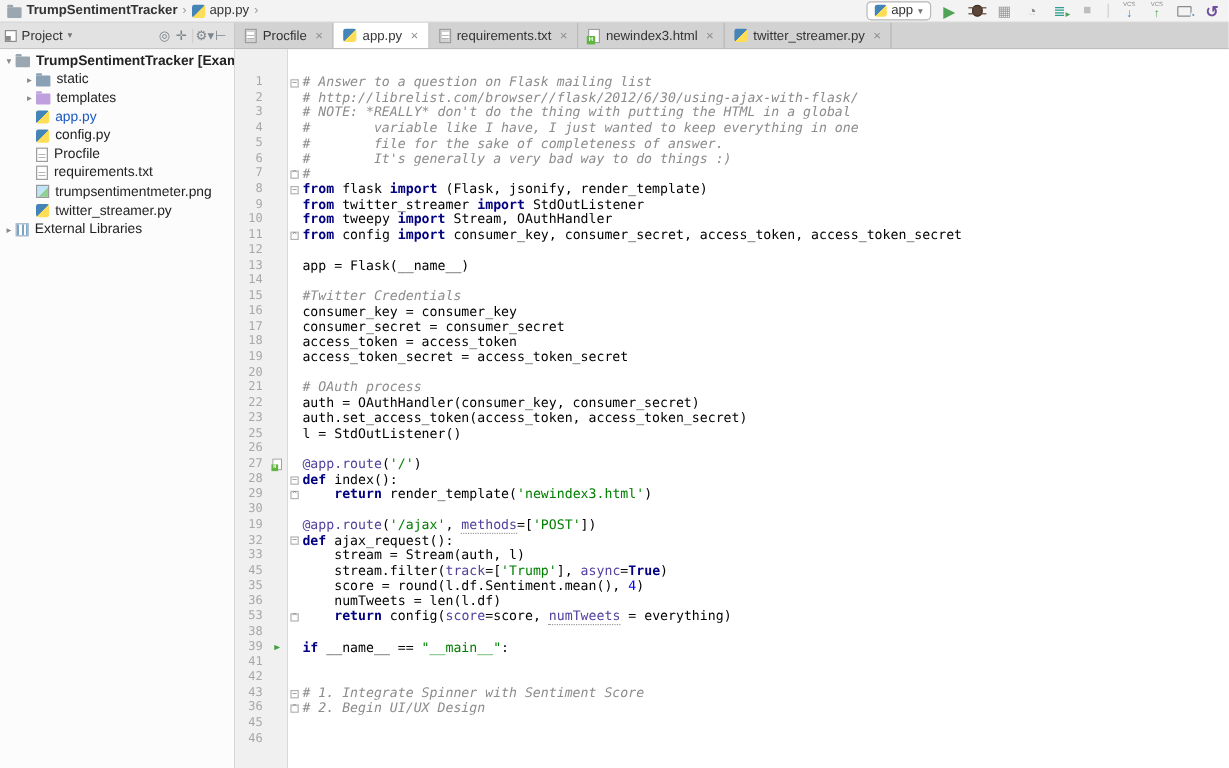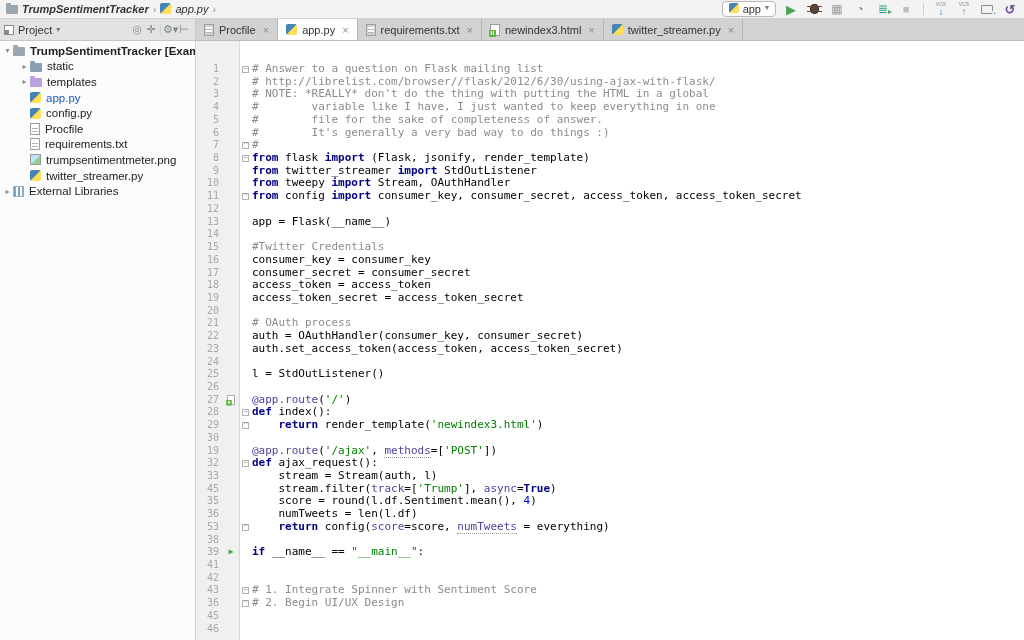--- a/index.html
+++ b/index.html
@@ -4,25 +4,25 @@
 <style>
   * { margin:0; padding:0; box-sizing:border-box; }
   html,body { width:1024px; height:640px; overflow:hidden;
     font-family:"Liberation Sans", sans-serif; background:#fff; }
   .app { width:1024px; height:640px; display:flex; flex-direction:column; }
 
   
   .navbar { height:19px; background:#f3f3f3; border-bottom:1px solid #d2d2d2;
     display:flex; align-items:center; padding:0 6px; font-size:11px; color:#333; }
   .crumbs { display:flex; align-items:center; gap:4px; flex:1; }
-  .crumb { display:flex; align-items:flex-start; gap:4px;font-style:italic; }
+  .crumb { display:flex; align-items:flex-end; gap:4px; }
   .crumb .lbl-bold { font-weight:bold; }
   .crumb-sep { color:#9a9a9a; font-size:11px; }
   .nav-actions { display:flex; align-items:center; gap:7px; }
-  .run-chip { display:flex; align-items:flex-start; gap:4px; background:#fff;
+  .run-chip { display:flex; align-items:center; gap:4px; background:#fff;
     border:1px solid #b8b8b8; border-radius:4px; padding:1px 6px; font-size:11px; }
   .chip-caret { color:#777; font-size:8px; }
   .tbtn { width:16px; height:16px; display:flex; align-items:center; justify-content:center;
     font-size:12px; position:relative; }
   .tb-run { color:#4fa356; font-size:13px; }
   .tb-stop { color:#bdbdbd; font-size:11px; }
   .tb-coverage { color:#9a9a9a; }
   .tb-profiler { color:#8a8a8a; }
   .tb-rollback { color:#6f4f9e; font-weight:bold; font-size:13px; }
   .tb-debug-body { width:9px; height:10px; border-radius:50%; background:#5d4637;
@@ -98,21 +98,21 @@
   .gslot { width:16px; flex:none; display:flex; align-items:center; justify-content:center; position:relative; }
   .fslot { width:13px; flex:none; display:flex; align-items:center; justify-content:center; }
   .fold { width:7px; height:7px; border:1px solid #b2b2b2; background:#fff; color:#808080;
     font-size:7px; line-height:5px; text-align:center; }
   .g-run { color:#3fa13f; font-size:8px; }
   .g-html { transform:scale(.8); }
   .code { white-space:pre; color:#000; }
   .tok-k { color:#000080; font-weight:bold; }
   .tok-s { color:#008000; }
   .tok-su { color:#008000; }
-  .tok-c { color:#8c8c8c; }
+  .tok-c { color:#8c8c8c; font-style:italic; }
   .tok-d { color:#54419e; }
   .tok-p { color:#54419e; }
   .tok-pu { color:#54419e; border-bottom:1px dotted #9a9a9a; }
   .tok-n { color:#0000ff; }
 </style>
 </head>
 <body>
 
 <div class="app">
 
@@ -413,26 +413,20 @@
           <span class="fslot"></span>
           <span class="code"><span>auth = OAuthHandler(consumer_key, consumer_secret)</span></span>
         </div>
         <div class="code-line">
           <span class="ln">23</span>
           <span class="gslot"></span>
           <span class="fslot"></span>
           <span class="code"><span>auth.set_access_token(access_token, access_token_secret)</span></span>
         </div>
         <div class="code-line">
-          <span class="ln">24</span>
-          <span class="gslot"></span>
-          <span class="fslot"></span>
-          <span class="code"></span>
-        </div>
-        <div class="code-line">
           <span class="ln">25</span>
           <span class="gslot"></span>
           <span class="fslot"></span>
           <span class="code"><span>l = StdOutListener()</span></span>
         </div>
         <div class="code-line">
           <span class="ln">26</span>
           <span class="gslot"></span>
           <span class="fslot"></span>
           <span class="code"></span>

